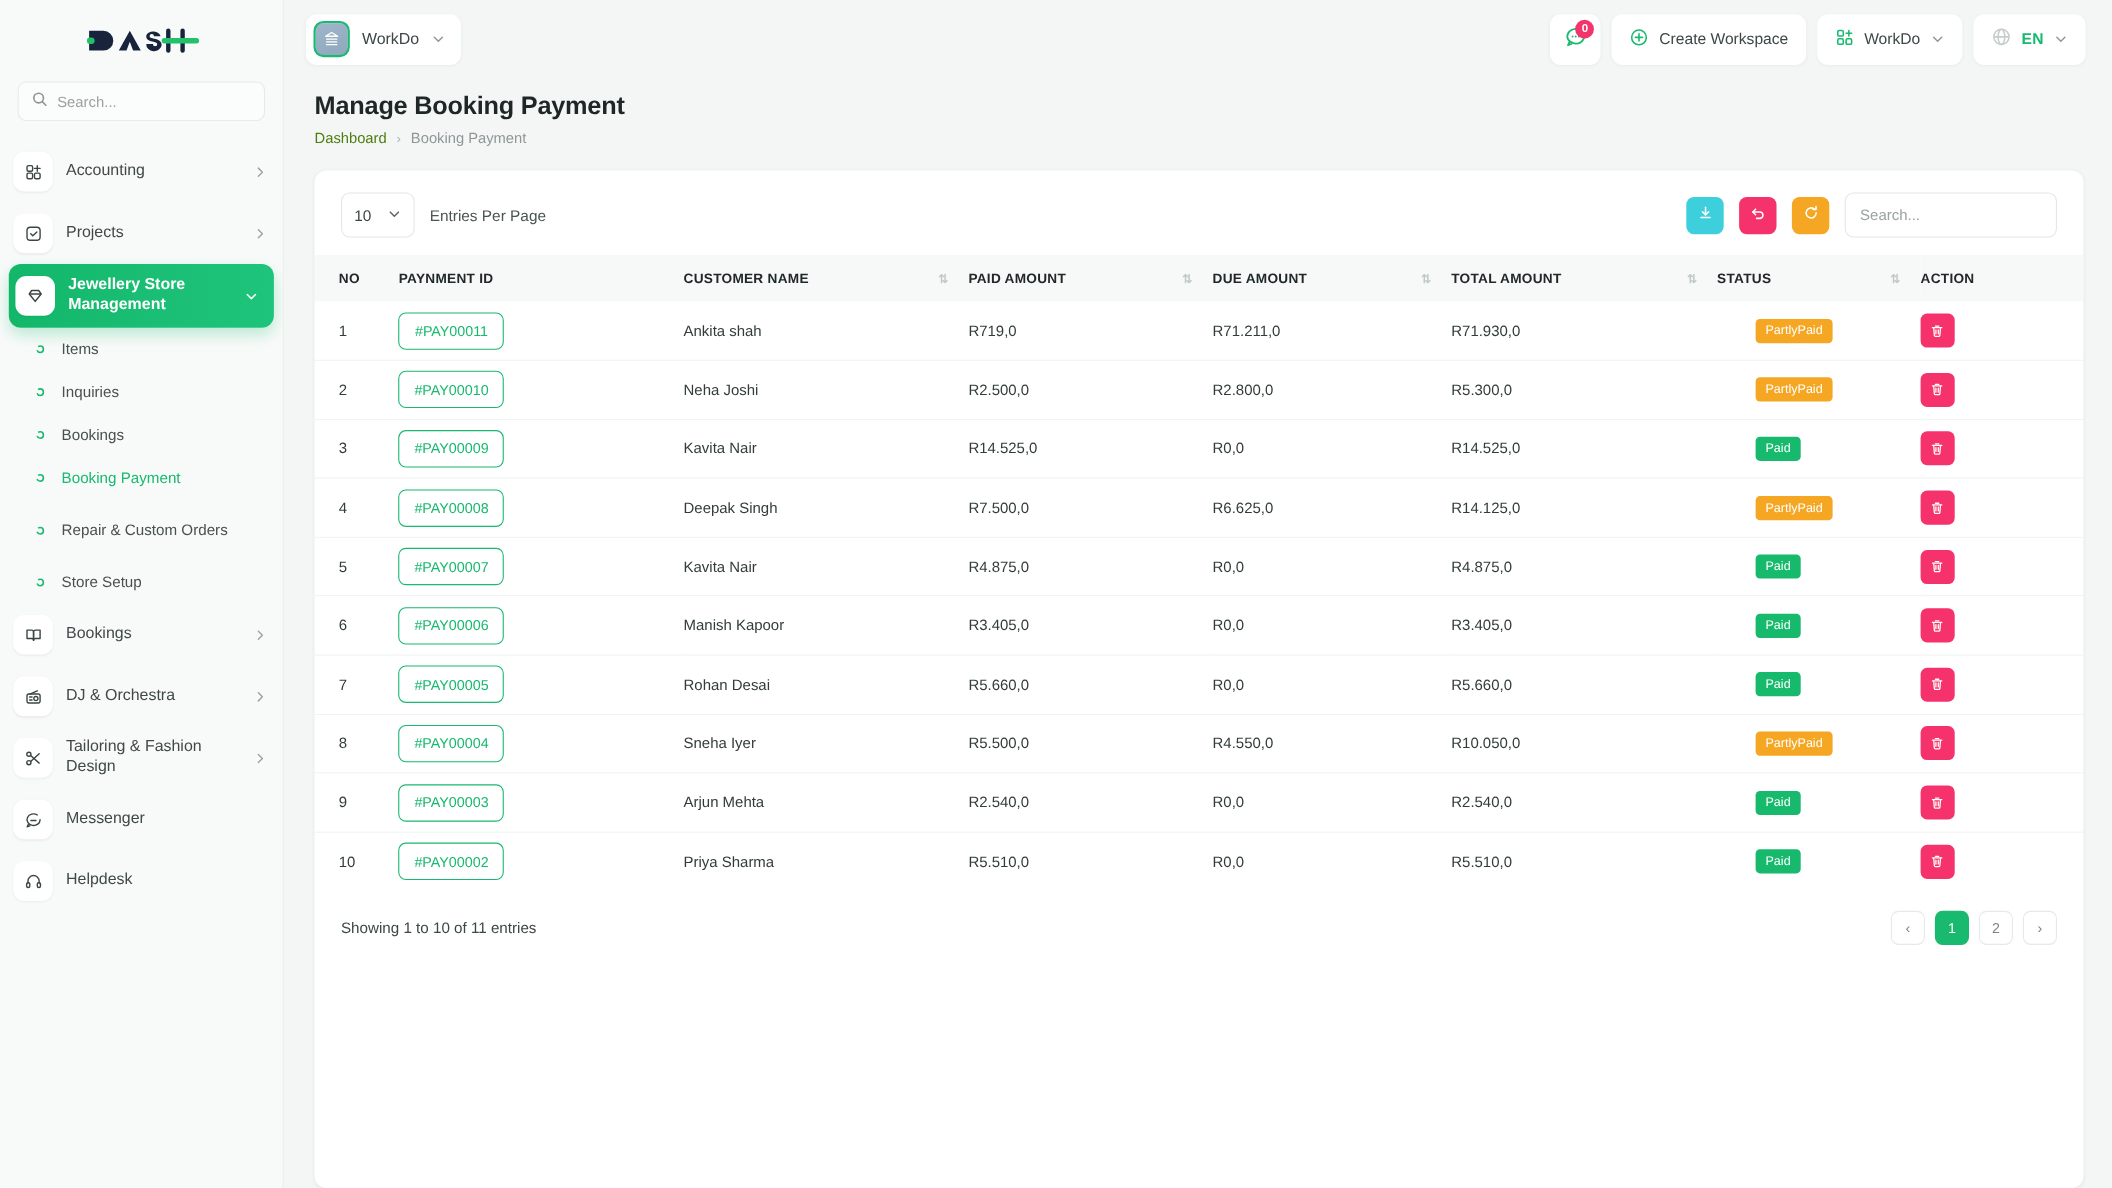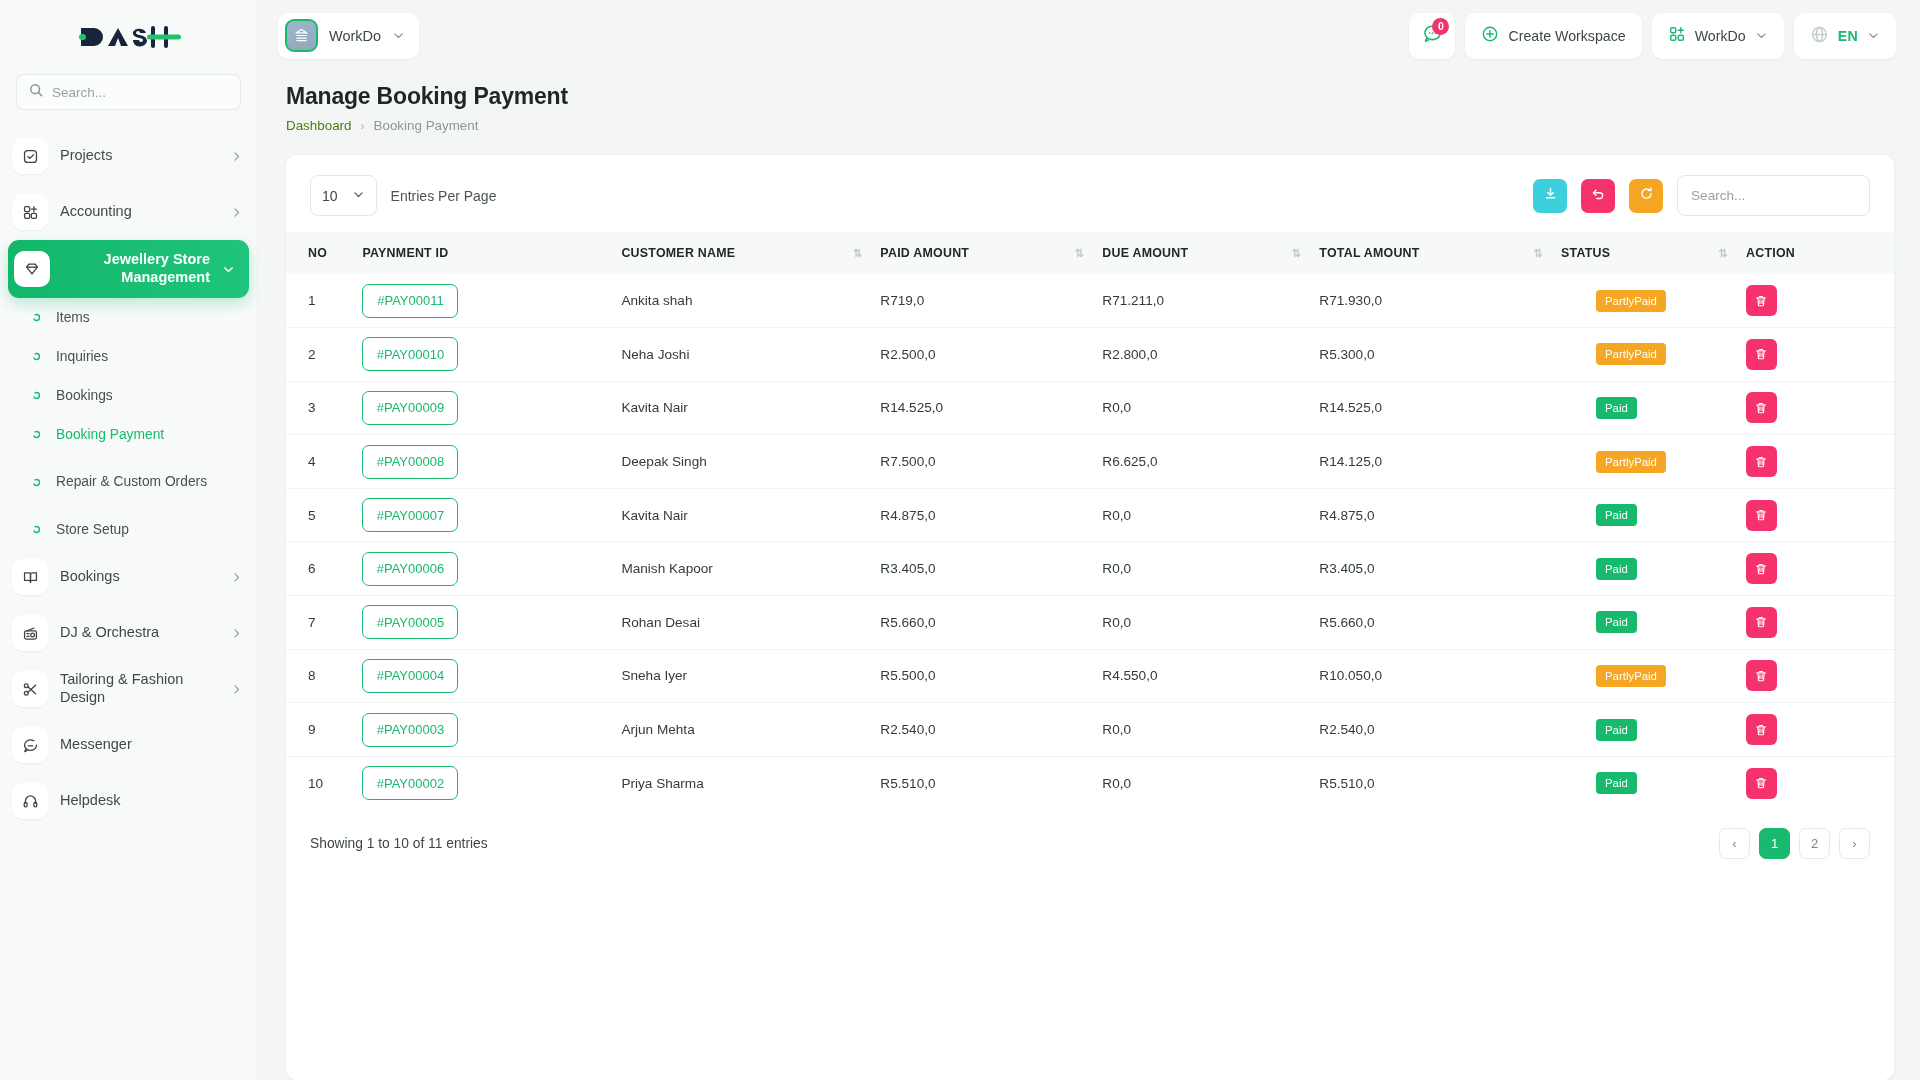--- a/index.html
+++ b/index.html
@@ -55,21 +55,21 @@
   }
   .nav-caret { color: #9aa3a3; flex: 0 0 auto; display: flex; }
 
   .nav-item.active {
     background: linear-gradient(90deg,#13b76a 0%,#1fc47c 100%);
     border-radius: 11px;
     margin: 0 8px; padding-left: 6px;
     height: 58px;
     box-shadow: 0 6px 14px rgba(25,185,115,.28);
   }
-  .nav-item.active .nav-label { color: #ffffff; font-weight: bold; font-size: 14.5px; text-align: right; }
+  .nav-item.active .nav-label { color: #ffffff; font-weight: bold; font-size: 14.5px; }
   .nav-item.active .nav-caret { color: #e3fbef; }
   .nav-item.active .nav-ico { background: #ffffff; }
 
   .sub-item {
     height: 39px; display: flex; align-items: center; gap: 14px;
     padding-left: 30px; cursor: pointer;
   }
   .sub-item.tall { height: 56px; align-items: center; }
   .sub-dot { flex: 0 0 12px; display: flex; align-items: center; justify-content: center; }
   .sub-label { font-size: 13.8px; color: #49514f; line-height: 1.25; }
@@ -240,42 +240,42 @@
       </span>
       <span class="ph">Search...</span>
     </div>
   </div>
 
   <div class="nav-scroll">
 
     <div class="nav-item">
       <span class="nav-ico">
         <svg width="17" height="17" viewBox="0 0 20 20" fill="none" stroke="#3c4545" stroke-width="1.5">
-          <rect x="3" y="3" width="14" height="14" rx="3.5"></rect>
-            <path d="M7 10 l2.2 2.2 L13.5 8" stroke-linecap="round" stroke-linejoin="round"></path>
-        </svg>
-      </span>
-      <span class="nav-label">Projects</span>
-      <span class="nav-caret">
-        <svg width="13" height="13" viewBox="0 0 16 16" fill="none" stroke="currentColor" stroke-width="1.6">
-            <path d="M6 3.5 L10.5 8 L6 12.5" stroke-linecap="round" stroke-linejoin="round"></path>
-          </svg>
-      </span>
-    </div>
-
-    <div class="nav-item">
-      <span class="nav-ico">
-        <svg width="17" height="17" viewBox="0 0 20 20" fill="none" stroke="#3c4545" stroke-width="1.5">
           <rect x="3" y="3" width="6" height="6" rx="1.6"></rect>
             <rect x="3" y="11" width="6" height="6" rx="1.6"></rect>
           <rect x="11" y="11" width="6" height="6" rx="1.6"></rect>
             <path d="M14 3 v6 M11 6 h6" stroke-linecap="round"></path>
         </svg>
       </span>
       <span class="nav-label">Accounting</span>
+      <span class="nav-caret">
+        <svg width="13" height="13" viewBox="0 0 16 16" fill="none" stroke="currentColor" stroke-width="1.6">
+            <path d="M6 3.5 L10.5 8 L6 12.5" stroke-linecap="round" stroke-linejoin="round"></path>
+          </svg>
+      </span>
+    </div>
+
+    <div class="nav-item">
+      <span class="nav-ico">
+        <svg width="17" height="17" viewBox="0 0 20 20" fill="none" stroke="#3c4545" stroke-width="1.5">
+          <rect x="3" y="3" width="14" height="14" rx="3.5"></rect>
+            <path d="M7 10 l2.2 2.2 L13.5 8" stroke-linecap="round" stroke-linejoin="round"></path>
+        </svg>
+      </span>
+      <span class="nav-label">Projects</span>
       <span class="nav-caret">
         <svg width="13" height="13" viewBox="0 0 16 16" fill="none" stroke="currentColor" stroke-width="1.6">
             <path d="M6 3.5 L10.5 8 L6 12.5" stroke-linecap="round" stroke-linejoin="round"></path>
           </svg>
       </span>
     </div>
 
 
 
     <div class="nav-item active">

